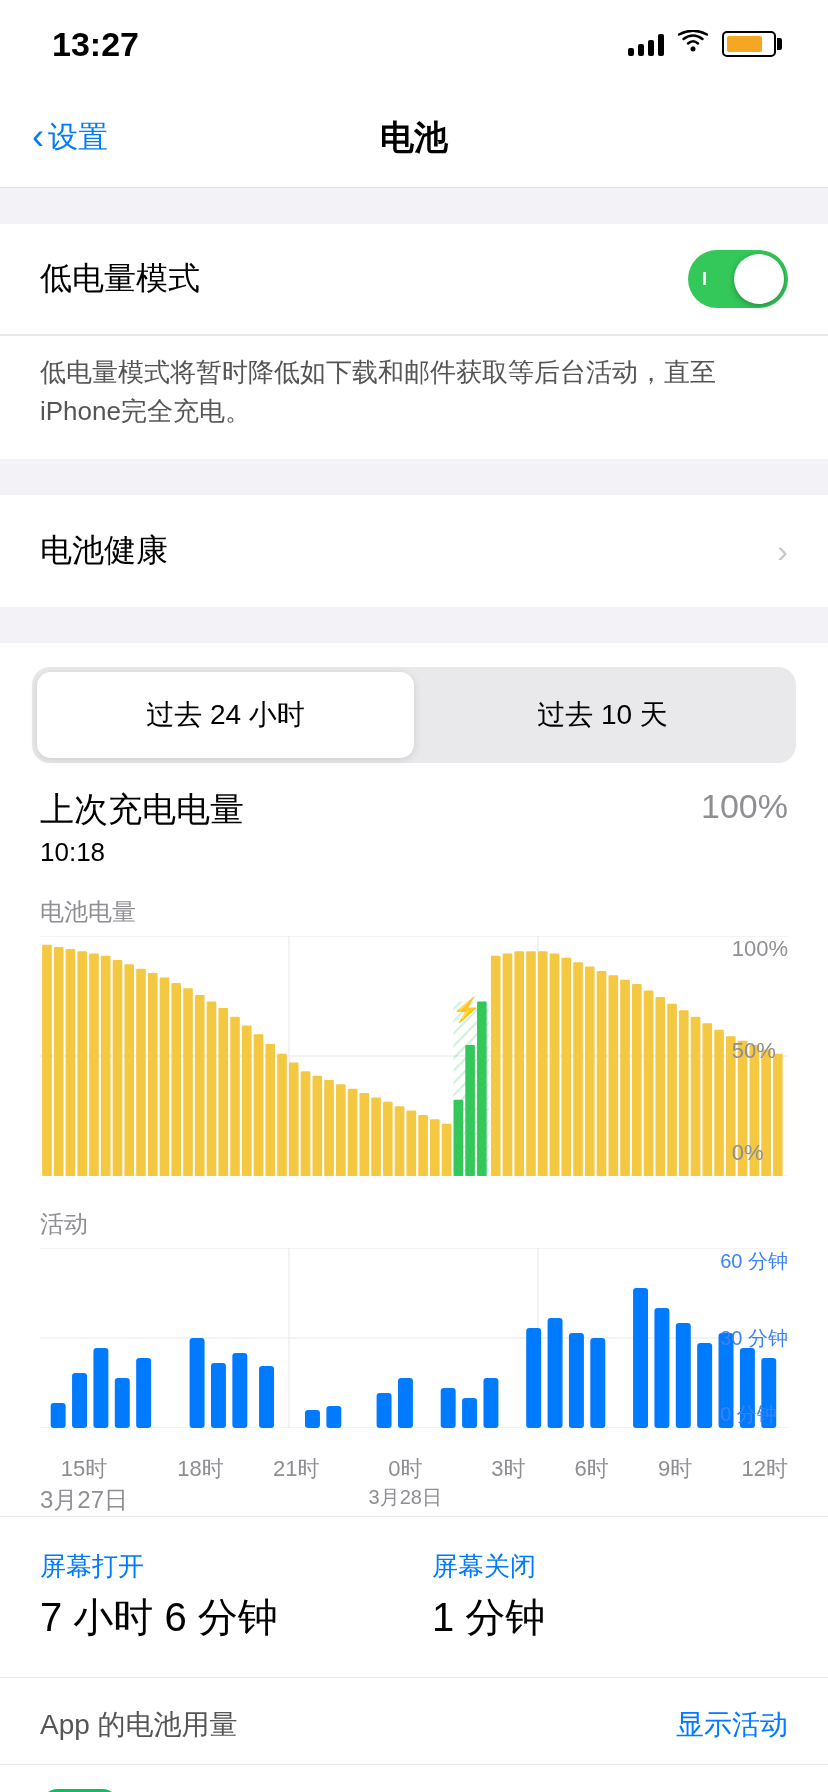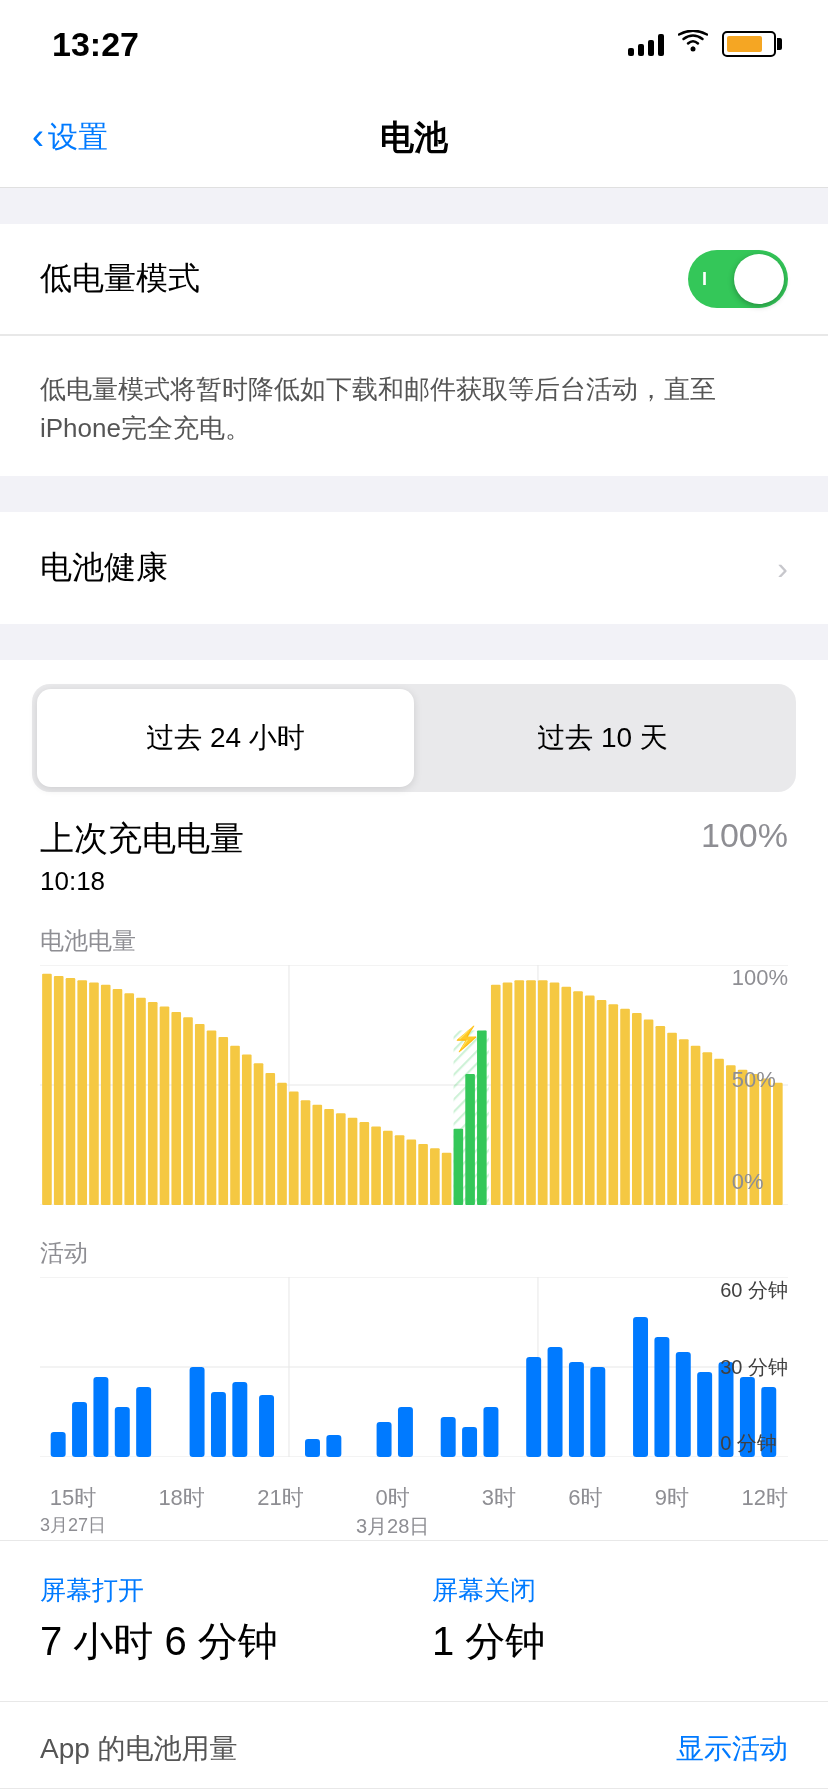--- a/index.html
+++ b/index.html
@@ -149,21 +149,21 @@
       width: 50px;
       height: 50px;
       background: #fff;
       border-radius: 50%;
       box-shadow: 0 2px 6px rgba(0,0,0,0.3);
     }
 
     
     .description-text {
       background: #fff;
-      padding: 34px 40px 28px;
+      padding: 17px 40px 28px;
       font-size: 26px;
       color: #555;
       line-height: 1.5;
       border-top: 1px solid #e8e8e8;
     }
 
     
     .health-row {
       display: flex;
       align-items: center;
@@ -187,21 +187,21 @@
     .tab-bar {
       display: flex;
       background: #e9e9eb;
       border-radius: 18px;
       padding: 5px;
       margin-bottom: 0;
     }
     .tab-item {
       flex: 1;
       text-align: center;
-      padding: 30px 0;
+      padding: 24px 0;
       font-size: 28px;
       border-radius: 14px;
       cursor: pointer;
     }
     .tab-item.active {
       background: #fff;
       box-shadow: 0 2px 8px rgba(0,0,0,0.12);
       font-weight: 500;
     }
 
@@ -534,31 +534,31 @@
       <rect x="515" y="90" width="14" height="90" fill="#007aff" rx="3"></rect>
 
       <rect x="555" y="40" width="14" height="140" fill="#007aff" rx="3"></rect>
       <rect x="575" y="60" width="14" height="120" fill="#007aff" rx="3"></rect>
       <rect x="595" y="75" width="14" height="105" fill="#007aff" rx="3"></rect>
       <rect x="615" y="95" width="14" height="85" fill="#007aff" rx="3"></rect>
       <rect x="635" y="85" width="14" height="95" fill="#007aff" rx="3"></rect>
       <rect x="655" y="100" width="14" height="80" fill="#007aff" rx="3"></rect>
       <rect x="675" y="110" width="14" height="70" fill="#007aff" rx="3"></rect>
     </svg>
-    <div style="position:absolute; right:0; top:0; height:180px; display:flex; flex-direction:column; justify-content:space-between; font-size:20px; color:#404040;">
+    <div style="position:absolute; right:0; top:0; height:180px; display:flex; flex-direction:column; justify-content:space-between; font-size:20px; color:#3b82f6;">
       <span>60 分钟</span>
       <span>30 分钟</span>
       <span>0 分钟</span>
     </div>
   </div>
 
   <div style="display:flex; justify-content:space-between; padding: 6px 0 0; font-size:22px; color:#8e8e93;">
     <div style="text-align:center;">
       <div>15时</div>
-      <div style="font-size:18px;text-align:right;">3月27日</div>
+      <div style="font-size:24px;text-align:right;">3月27日</div>
     </div>
     <div>18时</div>
     <div>21时</div>
     <div style="text-align:center;">
       <div>0时</div>
       <div style="font-size:20px;">3月28日</div>
     </div>
     <div>3时</div>
     <div>6时</div>
     <div>9时</div>

